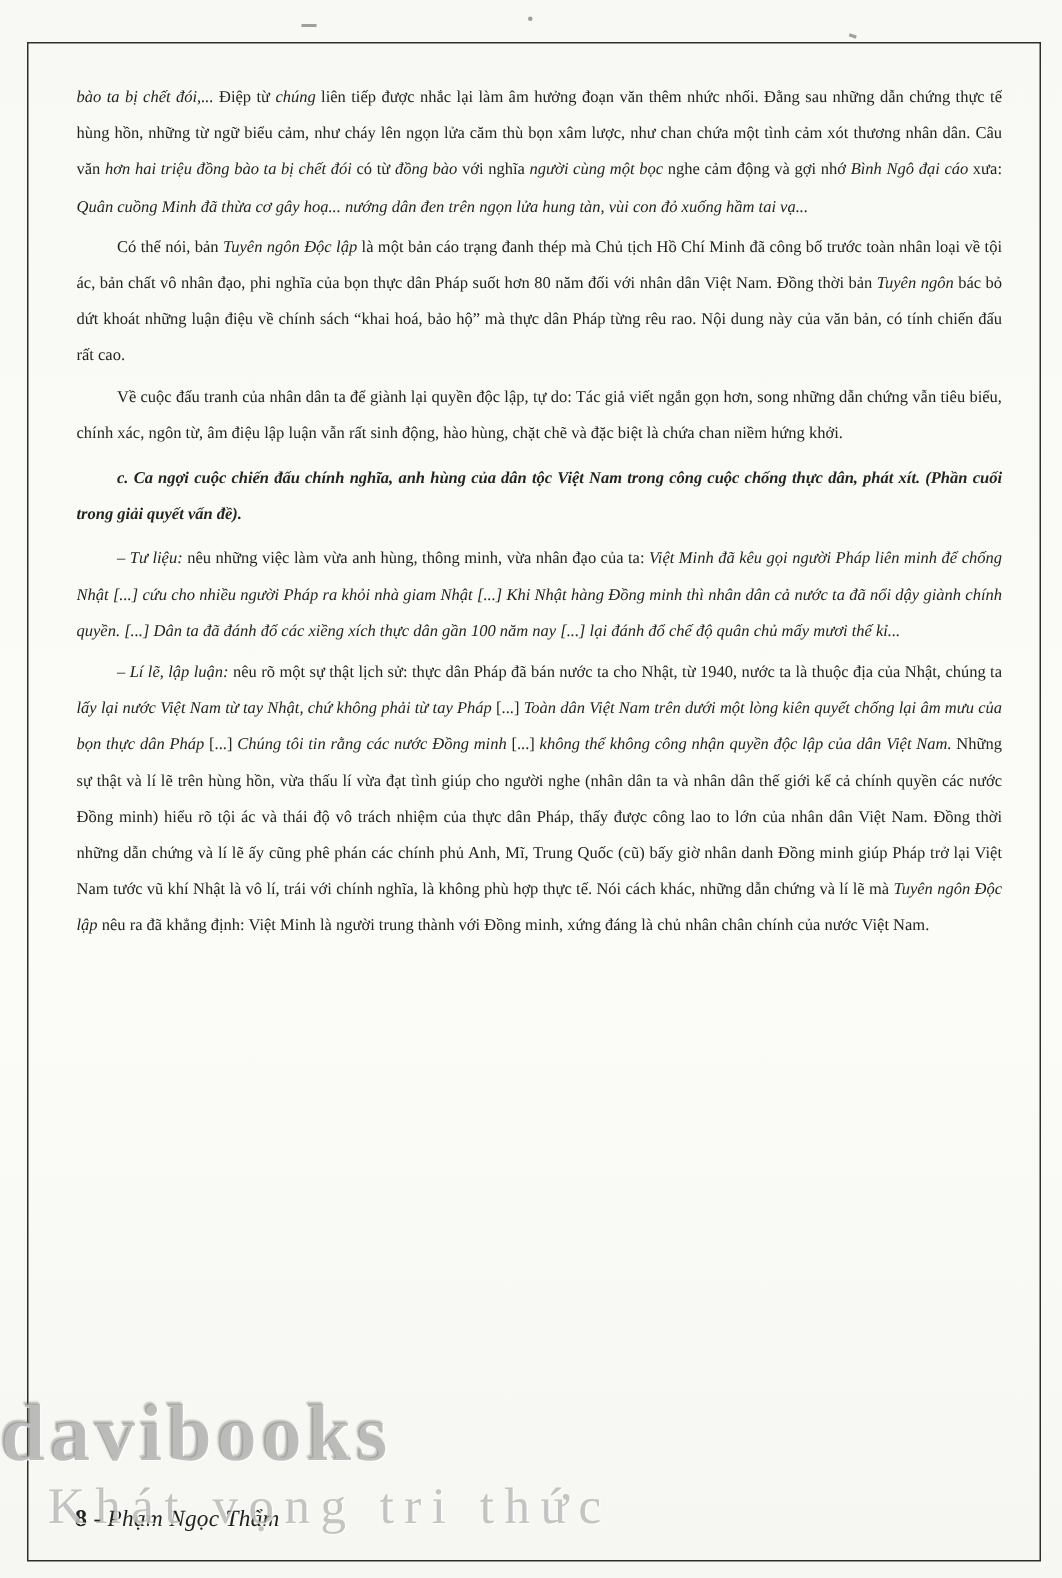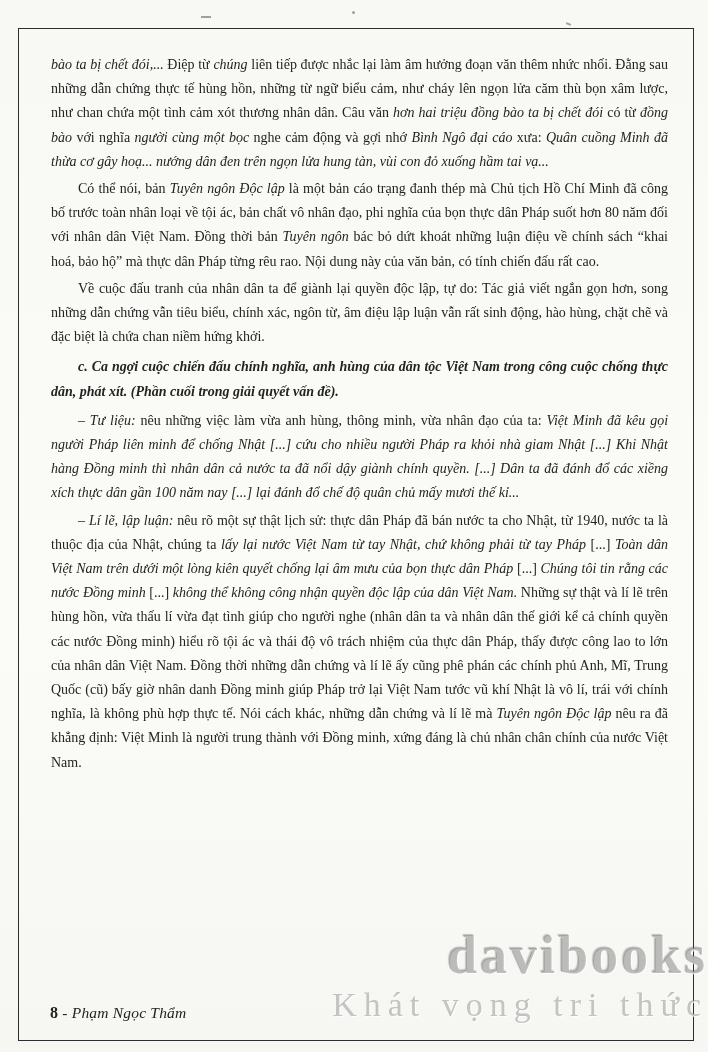--- a/index.html
+++ b/index.html
@@ -23,21 +23,21 @@
     top: 28px; left: 18px; right: 14px; bottom: 11px;
     border: 1.5px solid #2e2e2e;
   }
   .content {
     position: absolute;
     top: 24px; left: 32px; right: 25px; bottom: 54px;
     overflow: hidden;
   }
   .para {
     margin: 0 0 3px 0;
-    font-size: 14px;
+    font-size: 11px;
     line-height: 24.2px;
     text-align: justify;
     color: #232323;
   }
   .para.indent { text-indent: 27px; }
   .para.heading {
     font-weight: bold;
     font-style: italic;
     margin-top: 6px;
     margin-bottom: 5px;
@@ -50,21 +50,21 @@
     font-size: 15.5px;
     color: #222;
     letter-spacing: 0.2px;
   }
   .footer .pn { font-weight: bold; font-size: 16px; }
   .footer .auth { font-style: italic; font-weight: normal; }
   .watermark {
     position: absolute;
     left: 0; right: 0;
     bottom: 28px;
-    text-align: right;
+    text-align: left;
     pointer-events: none;
     z-index: 5;
   }
   .wm-brand {
     font-size: 54px;
     font-weight: bold;
     letter-spacing: 3px;
     color: rgba(140,140,140,0.55);
     text-shadow: 1px 1px 0 rgba(255,255,255,0.8), -1px -1px 1px rgba(90,90,90,0.35);
     line-height: 1.0;

